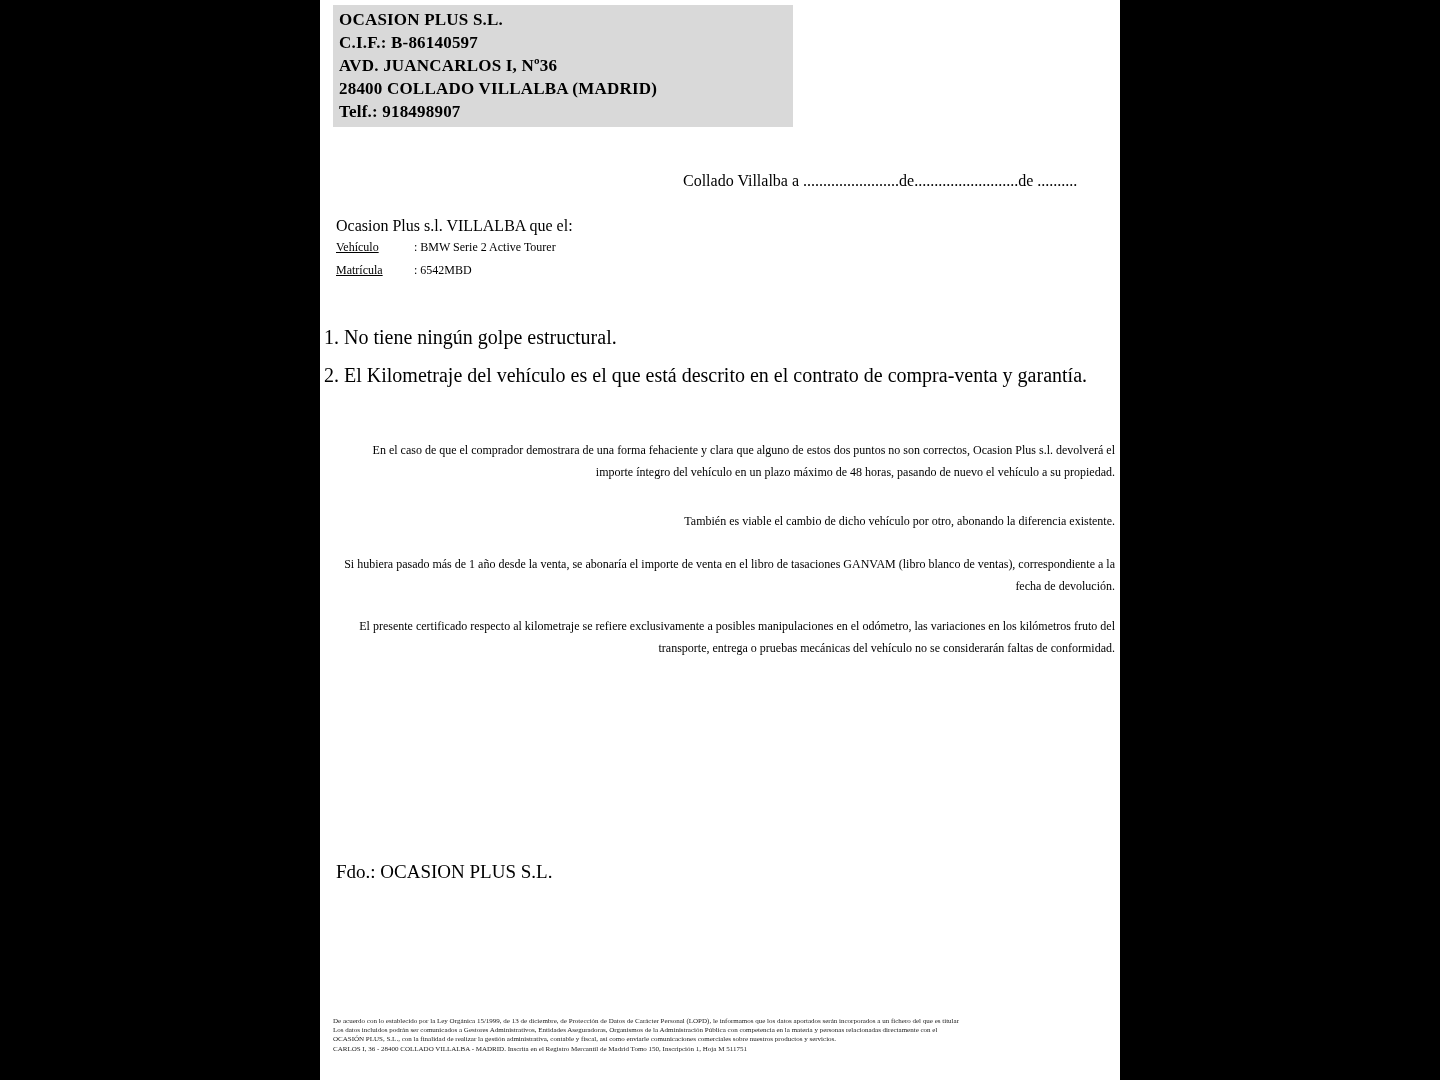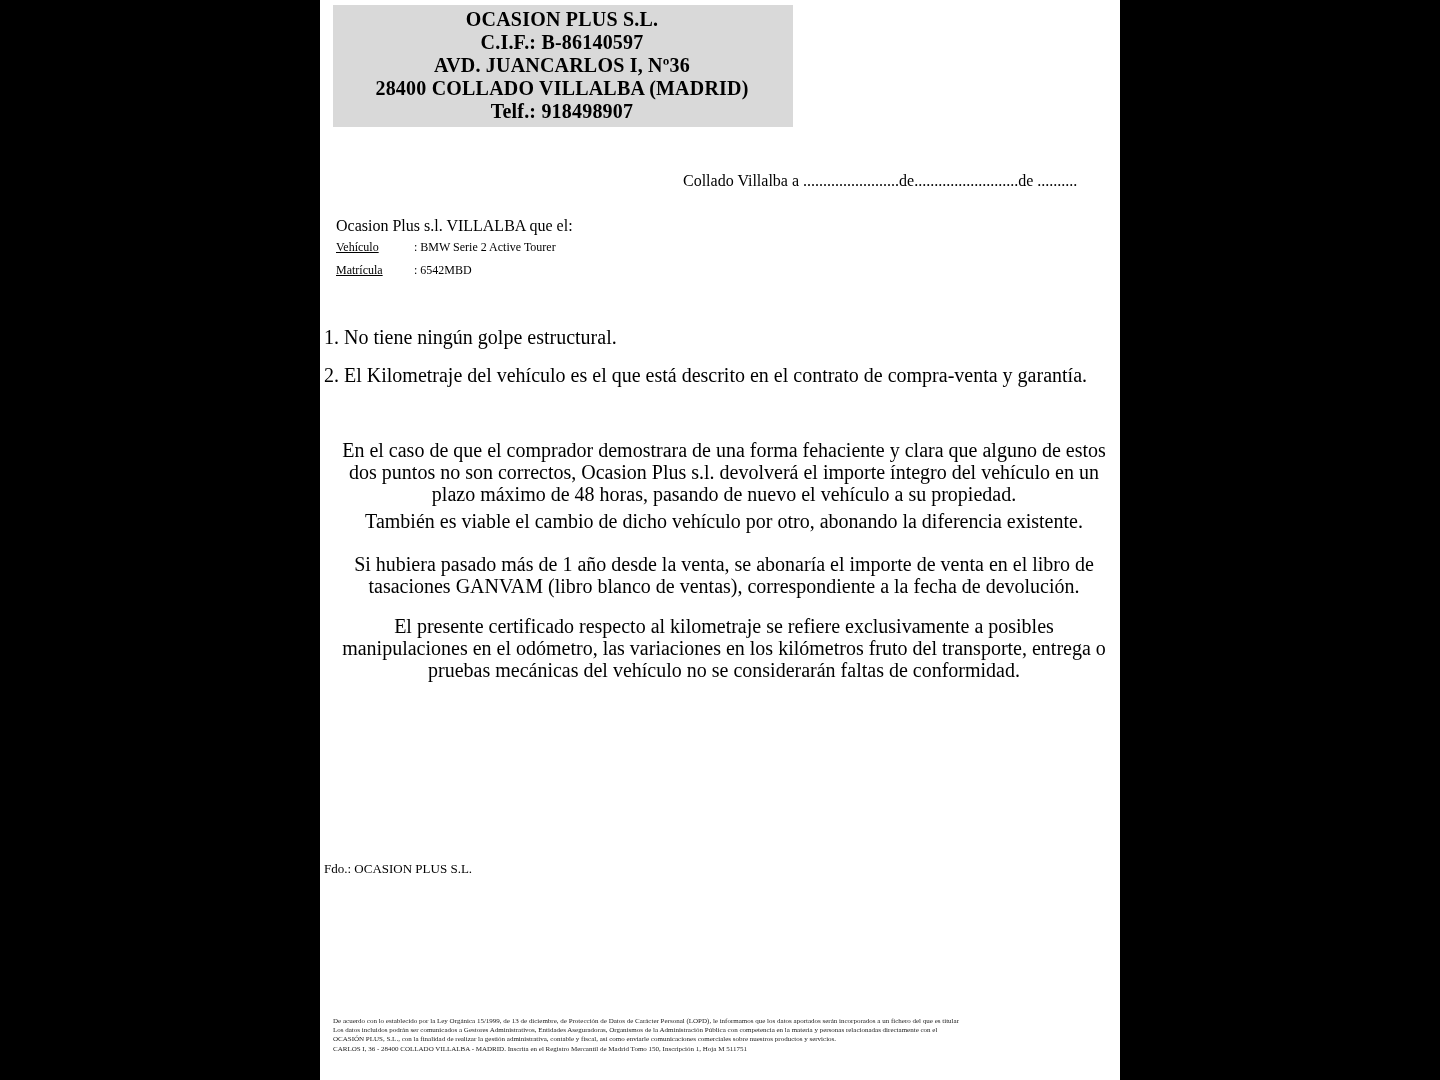--- a/index.html
+++ b/index.html
@@ -20,24 +20,23 @@
     height: 1080px;
     background: #ffffff;
   }
   .header-block {
     position: absolute;
     left: 13px;
     top: 5px;
     width: 460px;
     padding: 3px 8px 4px 6px;
     font-weight: bold;
-    font-size: 20px;
+    font-size: 17px;
     line-height: 23px;
     letter-spacing: 0.2px;
-    text-align: center;
   }
   .date-line {
     position: absolute;
     left: 363px;
     top: 172px;
     font-size: 16px;
     white-space: nowrap;
   }
   .cert-intro {
     position: absolute;
@@ -58,29 +57,29 @@
   .point {
     position: absolute;
     left: 4px;
     font-size: 20px;
     white-space: nowrap;
   }
   .para {
     position: absolute;
     left: 13px;
     width: 782px;
-    font-size: 20px;
+    font-size: 12px;
     line-height: 22px;
-    text-align: center;
+    text-align: right;
   }
   .signature {
     position: absolute;
-    left: 4px;
+    left: 16px;
     top: 861px;
-    font-size: 13px;
+    font-size: 19px;
   }
   .legal-footer {
     position: absolute;
     left: 13px;
     top: 1017px;
     width: 782px;
     font-size: 7px;
     line-height: 9.2px;
     color: #1a1a1a;
   }

